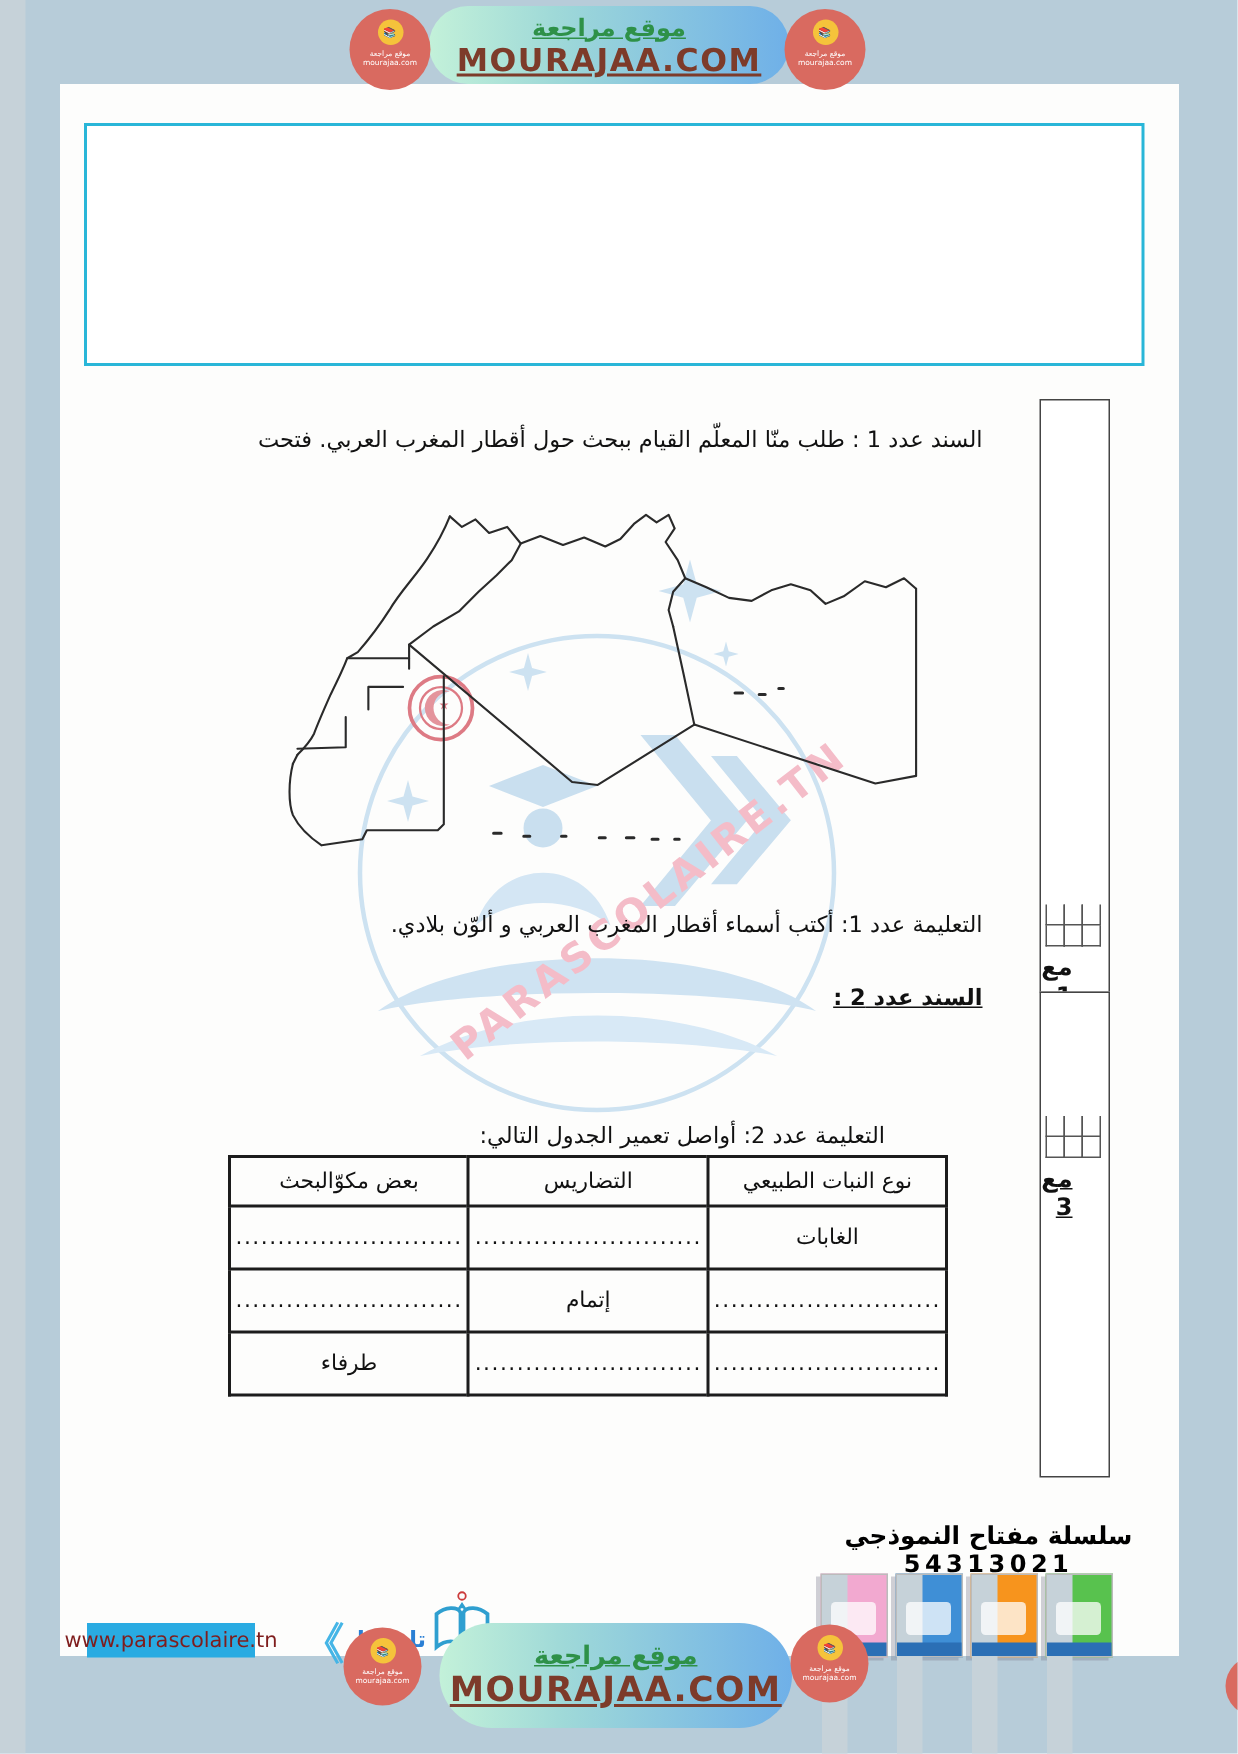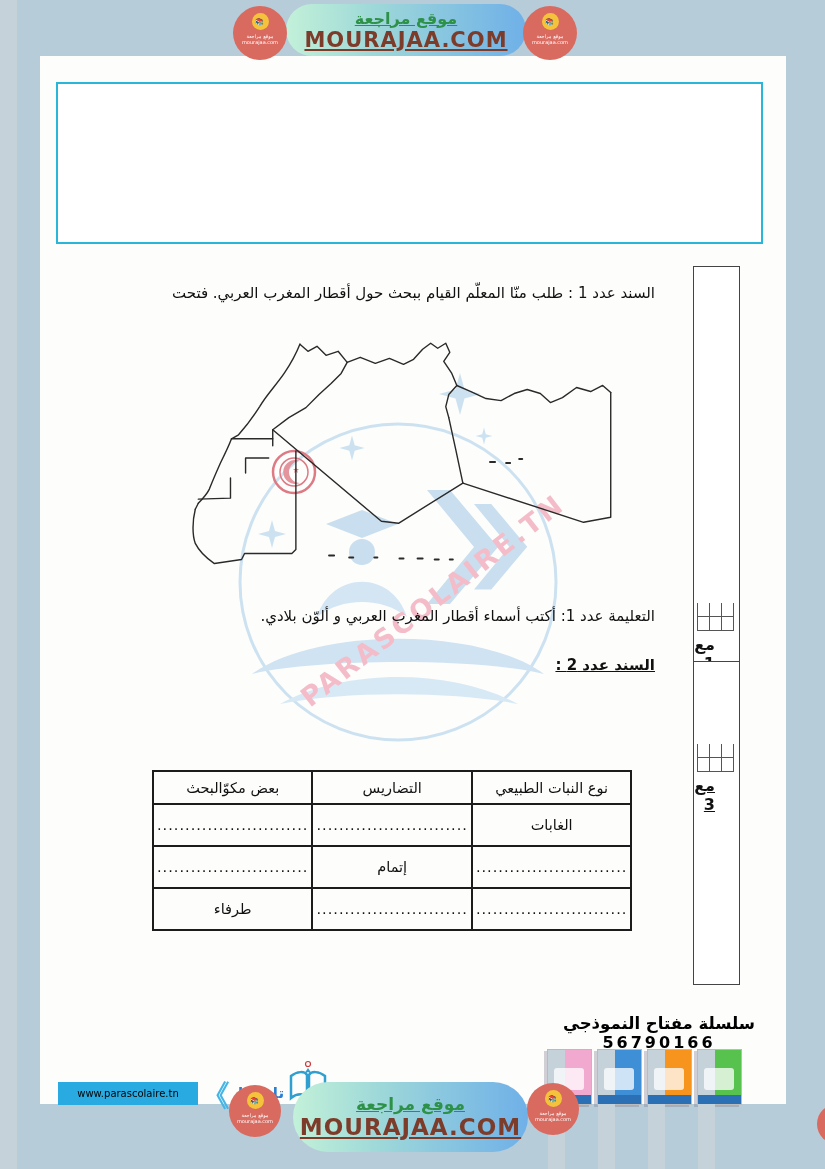--- a/index.html
+++ b/index.html
@@ -77,22 +77,22 @@
   .book{width:43px;height:54px;border:1px solid #bbb;position:relative;box-shadow:-3px 2px 0 rgba(120,120,140,.35);}
   .book .band{position:absolute;left:0;top:0;width:100%;height:13px;}
   .book .foot{position:absolute;left:0;bottom:0;width:100%;height:9px;background:#2b6fb5;}
   .book .mid{position:absolute;left:6px;top:18px;width:30px;height:22px;background:rgba(255,255,255,.75);border-radius:3px;}
   .b1{background:#f2a9d0;} .b1 .band{background:#b05cc0;}
   .b2{background:#3f8fd6;} .b2 .band{background:#f7941d;}
   .b3{background:#f7941d;} .b3 .band{background:#e8524a;}
   .b4{background:#58c24e;} .b4 .band{background:#f7c51d;}
 
   
-  .fbar{position:absolute;left:58px;top:1082px;width:140px;height:23px;background:#29abe2;color:#000000;
-        display:flex;align-items:center;justify-content:center;font-size:10px;z-index:3;}
+  .fbar{position:absolute;left:58px;top:1082px;width:112px;height:23px;background:#29abe2;color:#7f1d1d;
+        display:flex;align-items:center;justify-content:center;font-size:14px;z-index:3;}
   .fchev{position:absolute;left:200px;top:1076px;font-size:30px;color:#45b5e6;z-index:3;font-weight:bold;}
   .fpartial{position:absolute;left:238px;top:1084px;font-size:15px;color:#2a7fd4;font-weight:bold;z-index:3;direction:rtl;}
   .flogo{position:absolute;left:288px;top:1060px;z-index:4;}
   .badge-b1{left:229px;top:1085px;width:52px;height:52px;}
   .badge-b2{left:527px;top:1083px;width:52px;height:52px;}
   .sliver{position:absolute;left:817px;top:1104px;width:40px;height:40px;border-radius:50%;background:#d96a60;z-index:6;}
 </style>
 </head>
 <body>
 
@@ -175,20 +175,21 @@
     <path d="M83,108 L124,108 M97,127 L120,127 M97,127 L97,142 M82,147 L82,167 L50,168 M50,172 L47,178"></path>
     <path d="M147,120 L147,218 L143,222 L96,222 L93,228 L66,232 C60,228 52,222 47,212 C44,204 44,190 47,178"></path>
     <path stroke-width="2" d="M180,224 l5,0 M200,226 l4,0 M225,226 l3,0 M250,227 l4,0 M268,227 l5,0 M285,228 l4,0 M340,131 l5,0 M356,132 l4,0 M369,128 l3,0 M300,228 l3,0"></path>
   </svg>
 
   <div class="txt t-support1" lang="ar">
     <div>السند عدد 1 : طلب منّا المعلّم القيام ببحث حول أقطار المغرب العربي. فتحت</div>
   </div>
   <div class="txt t-instr1" lang="ar">التعليمة عدد 1: أكتب أسماء أقطار المغرب العربي و ألوّن بلادي.</div>
   <div class="txt t-s2head" lang="ar">السند عدد 2 :</div>
+  <div class="txt t-instr2" lang="ar">التعليمة عدد 2: أواصل تعمير الجدول التالي:</div>
 
   <table class="qt" dir="rtl">
     <tbody>
         <tr>
       <th style="width:33.5%">نوع النبات الطبيعي</th>
       <th style="width:32.5%">التضاريس</th>
       <th style="width:34%">بعض مكوّالبحث</th>
     </tr>
     <tr>
       <td>الغابات</td>
@@ -236,21 +237,21 @@
             <span class="gcell"></span>
             <span class="gcell"></span>
           </div>
       </div>
       <div class="glabel" style="top:114px;text-decoration:underline;">مع 3</div>
     </div>
   </div>
 
   <div class="pub">
     <div class="s" lang="ar">سلسلة مفتاح النموذجي</div>
-    <div class="p">56790166</div>
+    <div class="p">54313021</div>
   </div>
   <div class="books">
     <div class="book b1">
         <div class="band"></div>
         <div class="mid"></div>
         <div class="foot"></div>
       </div>
     <div class="book b2">
         <div class="band"></div>
         <div class="mid"></div>

